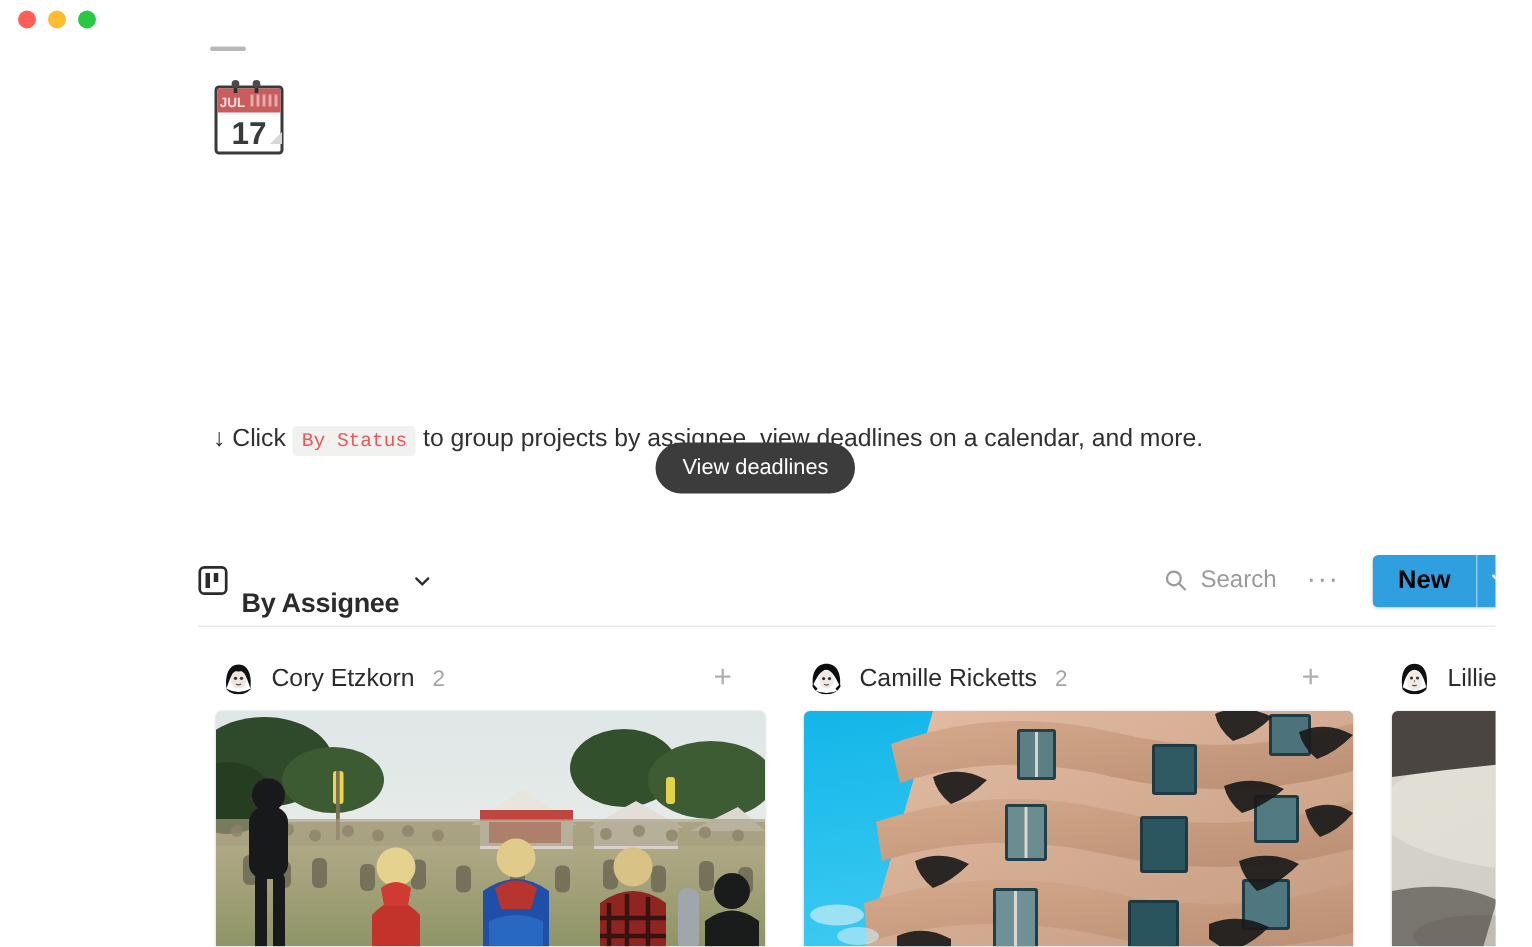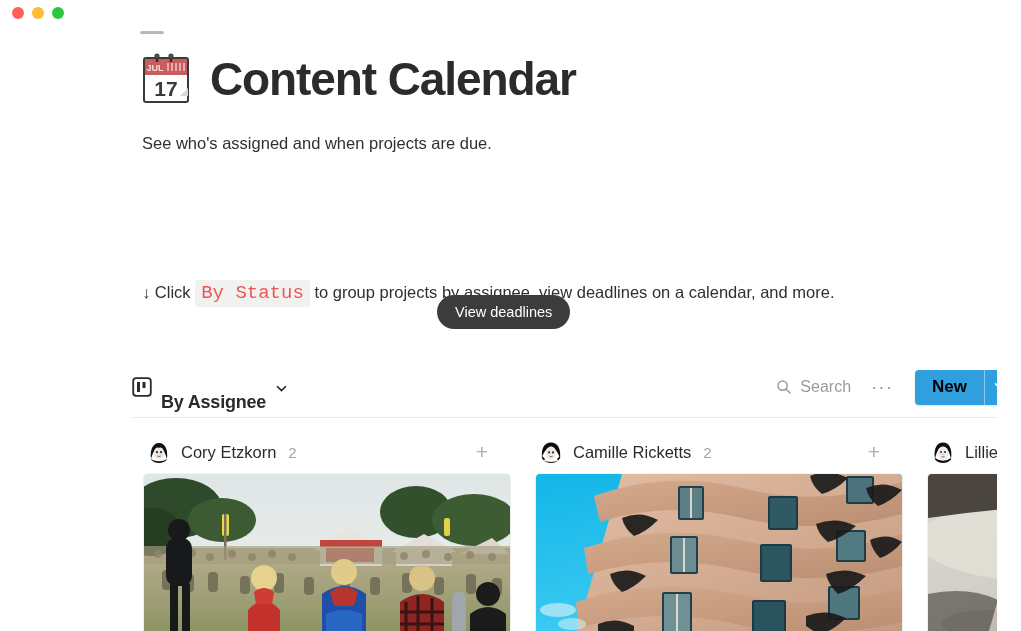--- a/index.html
+++ b/index.html
@@ -95,21 +95,21 @@
   .callout {
     position: absolute;
     top: 277px; left: 142px;
     width: 725px;
     font-size: 16.5px;
     line-height: 30px;
     color: #303030;
   }
   code.inline {
     font-family: "Liberation Mono", monospace;
-    font-size: 19px;
+    font-size: 13px;
     color: #eb5757;
     background: #f1f1ef;
     border-radius: 3px;
     padding: 2px 6px 3px 6px;
   }
 
   
   .tooltip {
     position: absolute;
     top: 295px; left: 437px;
@@ -316,25 +316,23 @@
           <text x="26" y="44" font-family="Liberation Sans, sans-serif" font-size="21" font-weight="bold" fill="#3a3a3a" text-anchor="middle">17</text>
           <path d="M40 44 L48 44 L48 36 Z" fill="#d8d8d8"></path>
           <g stroke="#2e2e2e" stroke-width="2.4" fill="none">
             <path d="M17 10 L17 4"></path>
               <path d="M31 10 L31 4"></path>
           </g>
           <circle cx="17" cy="4" r="2.6" fill="#4a4a4a"></circle>
           <circle cx="31" cy="4" r="2.6" fill="#4a4a4a"></circle>
         </svg>
       </span>
-      <h1 class="page-title">Content Calendar</h1>
     </div>
 
     <div class="body-copy">
-      <p>See who's assigned and when projects are due.</p>
     </div>
 
     <div class="callout">
       <span>↓ Click</span>
       <code class="inline">By Status</code>
       <span>to group projects by assignee, view deadlines on a calendar, and more.</span>
     </div>
 
     <div class="toolbar">
       <div class="view-switch">

